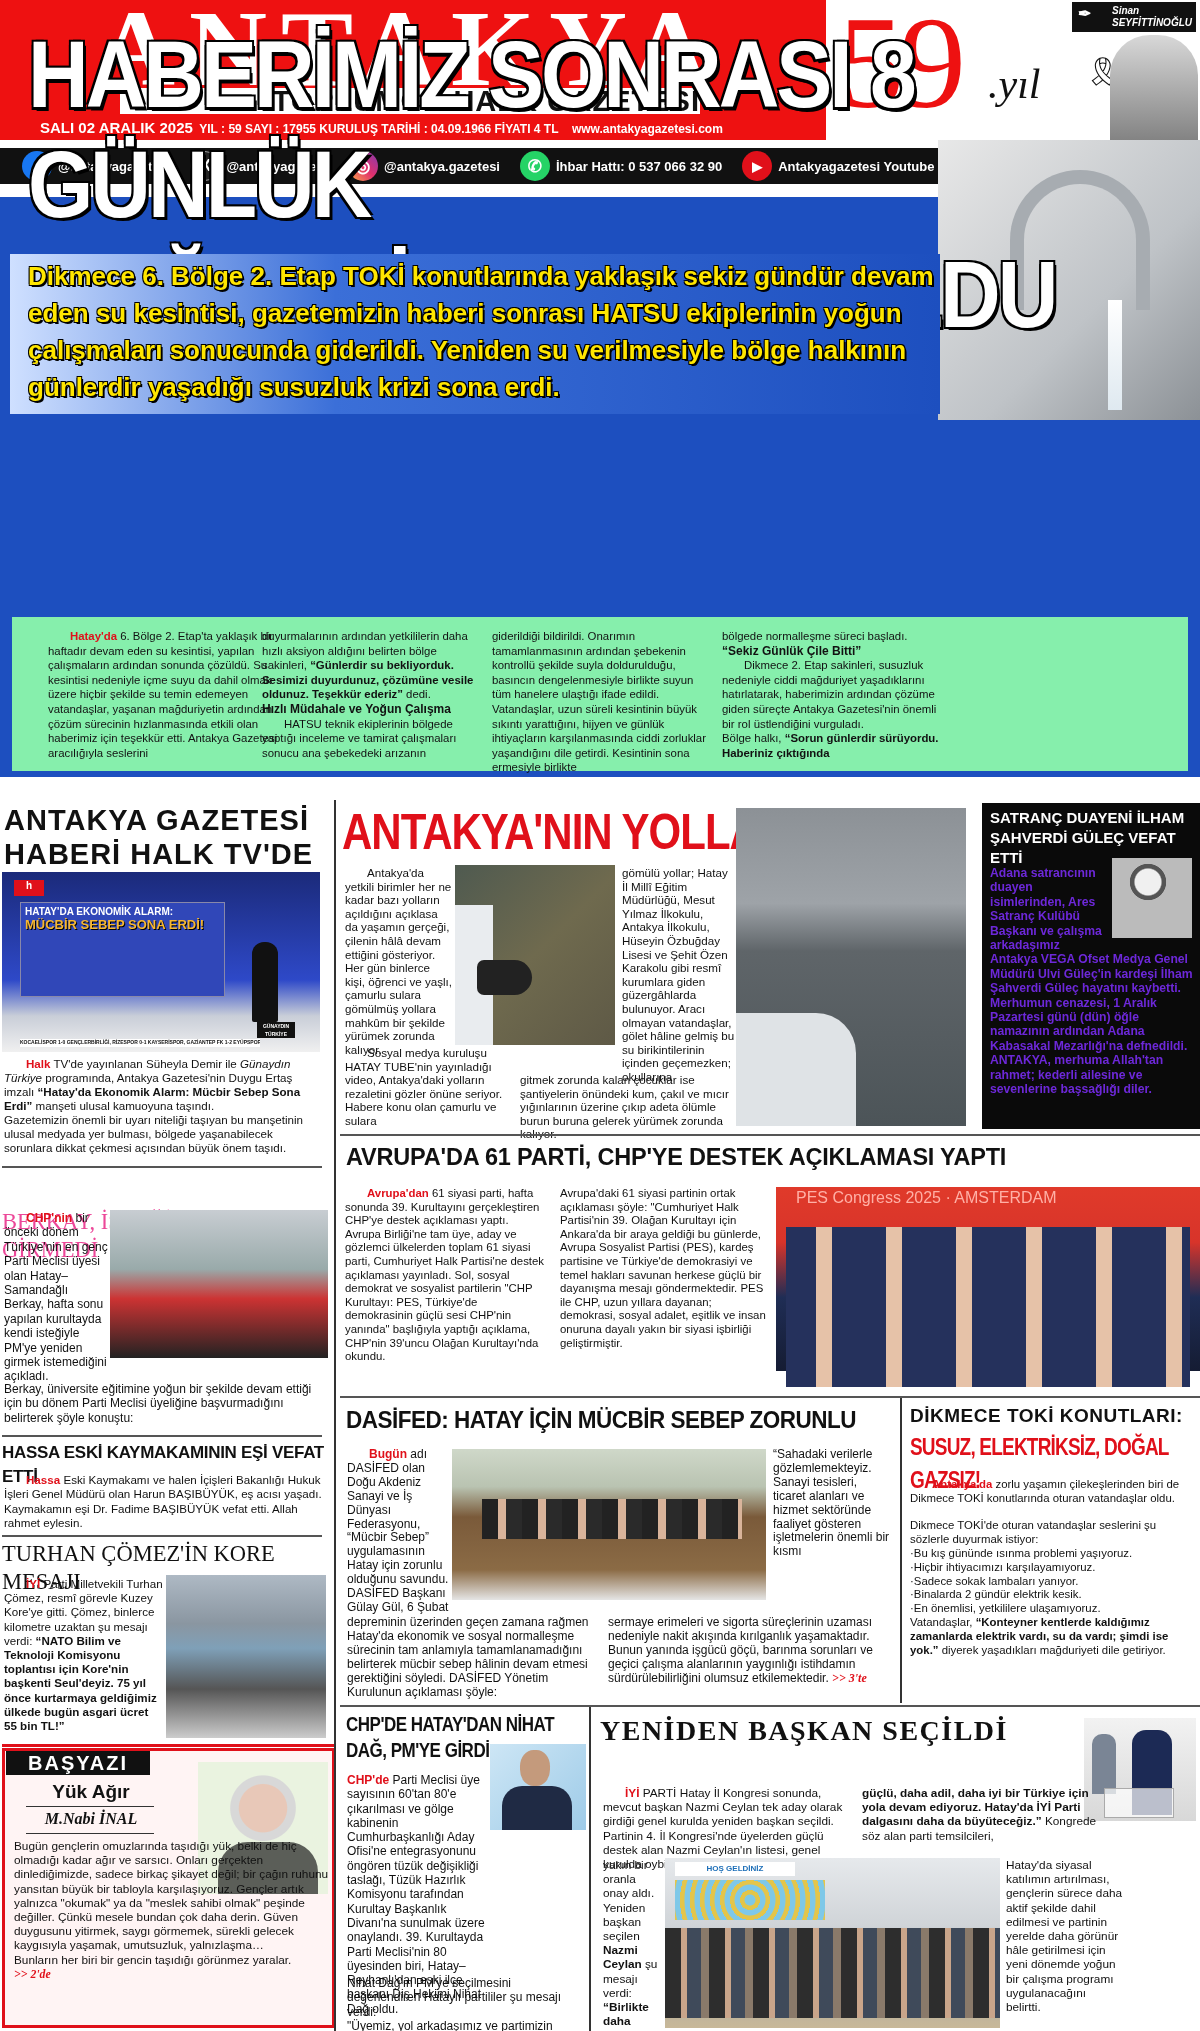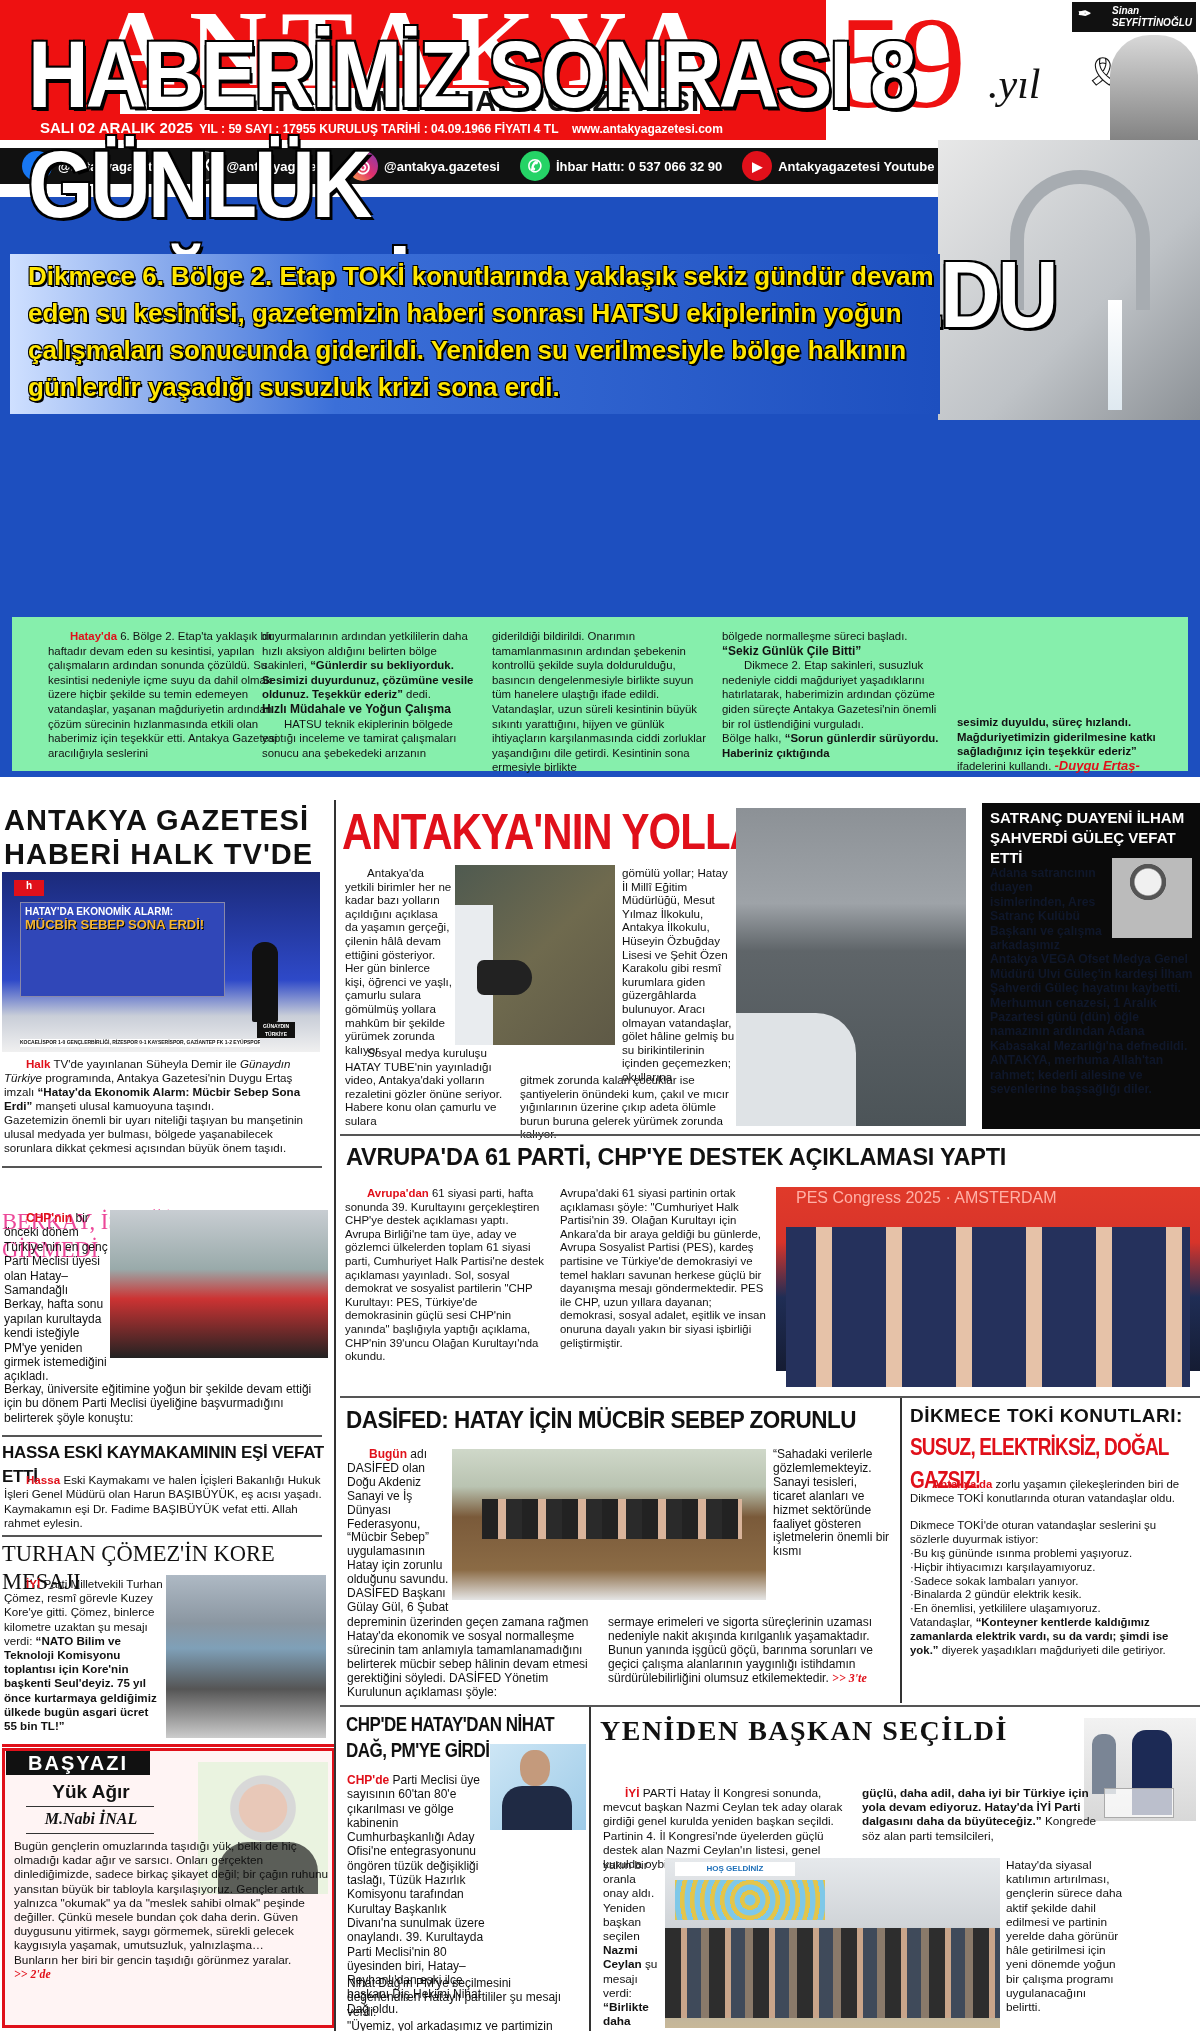--- a/index.html
+++ b/index.html
@@ -123,25 +123,20 @@
     <span class="indent"></span><span>HATSU teknik ekiplerinin bölgede yaptığı inceleme ve tamirat çalışmaları sonucu ana şebekedeki arızanın</span>
   </div>
   <div class="col" style="left:480px;top:12px;width:215px">giderildiği bildirildi. Onarımın tamamlanmasının ardından şebekenin kontrollü şekilde suyla doldurulduğu, basıncın dengelenmesiyle birlikte suyun tüm hanelere ulaştığı ifade edildi. Vatandaşlar, uzun süreli kesintinin büyük sıkıntı yarattığını, hijyen ve günlük ihtiyaçların karşılanmasında ciddi zorluklar yaşandığını dile getirdi. Kesintinin sona ermesiyle birlikte</div>
   <div class="col" style="left:710px;top:12px;width:220px">
     <span>bölgede normalleşme süreci başladı.</span>
     <div class="bold" style="font-size:12px">“Sekiz Günlük Çile Bitti”</div>
     <span class="indent"></span><span>Dikmece 2. Etap sakinleri, susuzluk nedeniyle ciddi mağduriyet yaşadıklarını hatırlatarak, haberimizin ardından çözüme giden süreçte Antakya Gazetesi'nin önemli bir rol üstlendiğini vurguladı.</span><br>
     <span>Bölge halkı,</span>
     <span class="bold">“Sorun günlerdir sürüyordu. Haberiniz çıktığında</span>
   </div>
-  <div class="col" style="left:945px;top:98px;width:230px">
-    <span class="bold">sesimiz duyuldu, süreç hızlandı. Mağduriyetimizin giderilmesine katkı sağladığınız için teşekkür ederiz”</span>
-    <span>ifadelerini kullandı.</span>
-    <span class="byline">-Duygu Ertaş-</span>
-  </div>
 </div>
 
 <div class="abs headline-sans" style="left:4px;top:803px;width:325px;font-size:29px;line-height:34px">ANTAKYA GAZETESİ HABERİ HALK TV'DE</div>
 <div class="photo" style="left:2px;top:872px;width:318px;height:180px;background:linear-gradient(180deg,#1b2a7a,#2e49c8 60%,#c9ced8 80%,#f0f0f0)">
   <div class="abs" style="left:12px;top:8px;width:30px;height:16px;background:#e0101a;color:#fff;font-size:10px;font-weight:bold;text-align:center">h</div>
   <div class="abs" style="left:18px;top:30px;width:205px;height:95px;background:#3047b8;border:1px solid #88a">
     <div style="color:#fff;font-weight:bold;font-size:10px;padding:3px 4px 0">HATAY'DA EKONOMİK ALARM:</div>
     <div style="color:#f7b731;font-weight:bold;font-size:13px;padding:0 4px;text-shadow:1px 1px 0 #000">MÜCBİR SEBEP SONA ERDİ!</div>
   </div>
   <div class="abs" style="left:250px;top:70px;width:26px;height:80px;background:#111;border-radius:12px 12px 2px 2px"></div>
@@ -216,21 +211,21 @@
 <div class="body" style="left:345px;top:1046px;width:170px;font-size:11.6px;line-height:13.6px">
   <span class="indent"></span><span>Sosyal medya kuruluşu HATAY TUBE'nin yayınladığı video, Antakya'daki yolların rezaletini gözler önüne seriyor.</span><br>
   <span>Habere konu olan çamurlu ve sulara</span>
 </div>
 <div class="body" style="left:622px;top:866px;width:114px;font-size:11.6px;line-height:13.6px">gömülü yollar; Hatay İl Millî Eğitim Müdürlüğü, Mesut Yılmaz İlkokulu, Antakya İlkokulu, Hüseyin Özbuğday Lisesi ve Şehit Özen Karakolu gibi resmî kurumlara giden güzergâhlarda bulunuyor. Aracı olmayan vatandaşlar, gölet hâline gelmiş bu su birikintilerinin içinden geçemezken; okullarına</div>
 <div class="body" style="left:520px;top:1073px;width:214px;font-size:11.6px;line-height:13.6px">gitmek zorunda kalan çocuklar ise şantiyelerin önündeki kum, çakıl ve mıcır yığınlarının üzerine çıkıp adeta ölümle burun buruna gelerek yürümek zorunda kalıyor.</div>
 
 <div class="abs" style="left:982px;top:803px;width:218px;height:326px;background:#0a0a0a"></div>
 <div class="abs" style="left:990px;top:808px;width:206px;color:#fff;font-weight:bold;font-size:15px;line-height:20px">SATRANÇ DUAYENİ İLHAM ŞAHVERDİ GÜLEÇ VEFAT ETTİ</div>
 <div class="photo" style="left:1112px;top:858px;width:80px;height:80px;background:radial-gradient(circle at 45% 30%,#f0f0f0 0 18%,#555 20% 25%,#bbb 26%),linear-gradient(#aaa,#777)"></div>
-<div class="body" style="left:990px;top:866px;width:206px;color:#0f172a;font-weight:bold;font-size:12.2px;line-height:14.4px">
+<div class="body" style="left:990px;top:866px;width:206px;color:#6d28d9;font-weight:bold;font-size:12.2px;line-height:14.4px">
   <div style="float:right;width:86px;height:82px"></div>
   <span>Adana satrancının duayen isimlerinden, Ares Satranç Kulübü Başkanı ve çalışma arkadaşımız Antakya VEGA Ofset Medya Genel Müdürü Ulvi Güleç'in kardeşi İlham Şahverdi Güleç hayatını kaybetti. Merhumun cenazesi, 1 Aralık Pazartesi günü (dün) öğle namazının ardından Adana Kabasakal Mezarlığı'na defnedildi.</span><br>
   <span>ANTAKYA, merhuma Allah'tan rahmet; kederli ailesine ve sevenlerine başsağlığı diler.</span>
 </div>
 
 <div class="rule" style="left:340px;top:1134px;width:860px"></div>
 
 <div class="abs" style="left:346px;top:1142px;width:860px;font-weight:bold;font-size:23.5px;line-height:30px;letter-spacing:-0.2px">AVRUPA'DA 61 PARTİ, CHP'YE DESTEK AÇIKLAMASI YAPTI</div>
 <div class="photo" style="left:776px;top:1187px;width:424px;height:184px;background:linear-gradient(180deg,#e03a2a 0%,#d8342a 30%,#1f2d55 60%,#151c33 100%)">
   <div class="abs" style="left:20px;top:2px;color:#ffb0a6;font-size:16px;white-space:nowrap">PES Congress 2025 · AMSTERDAM</div>

